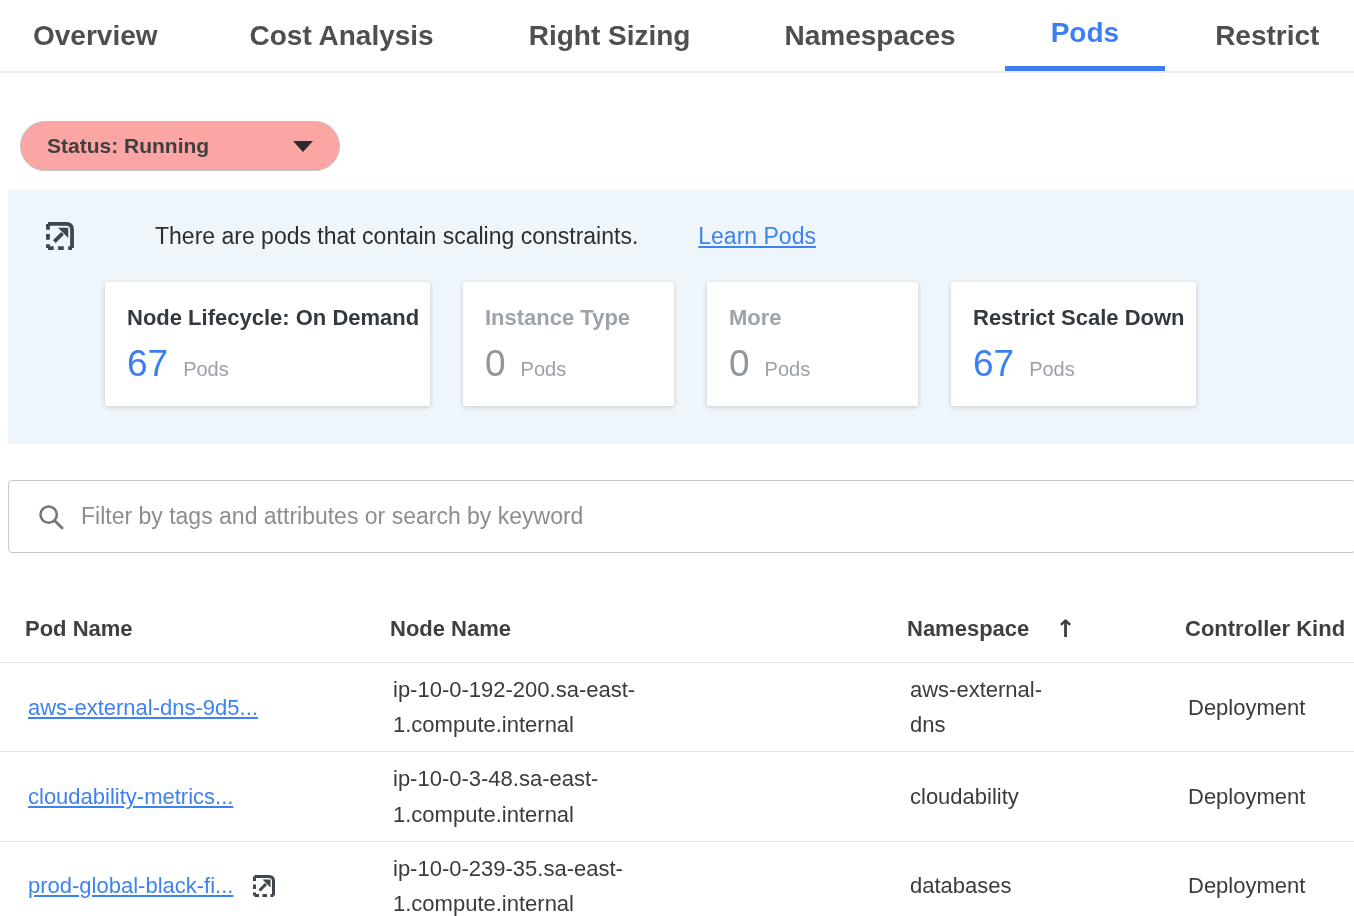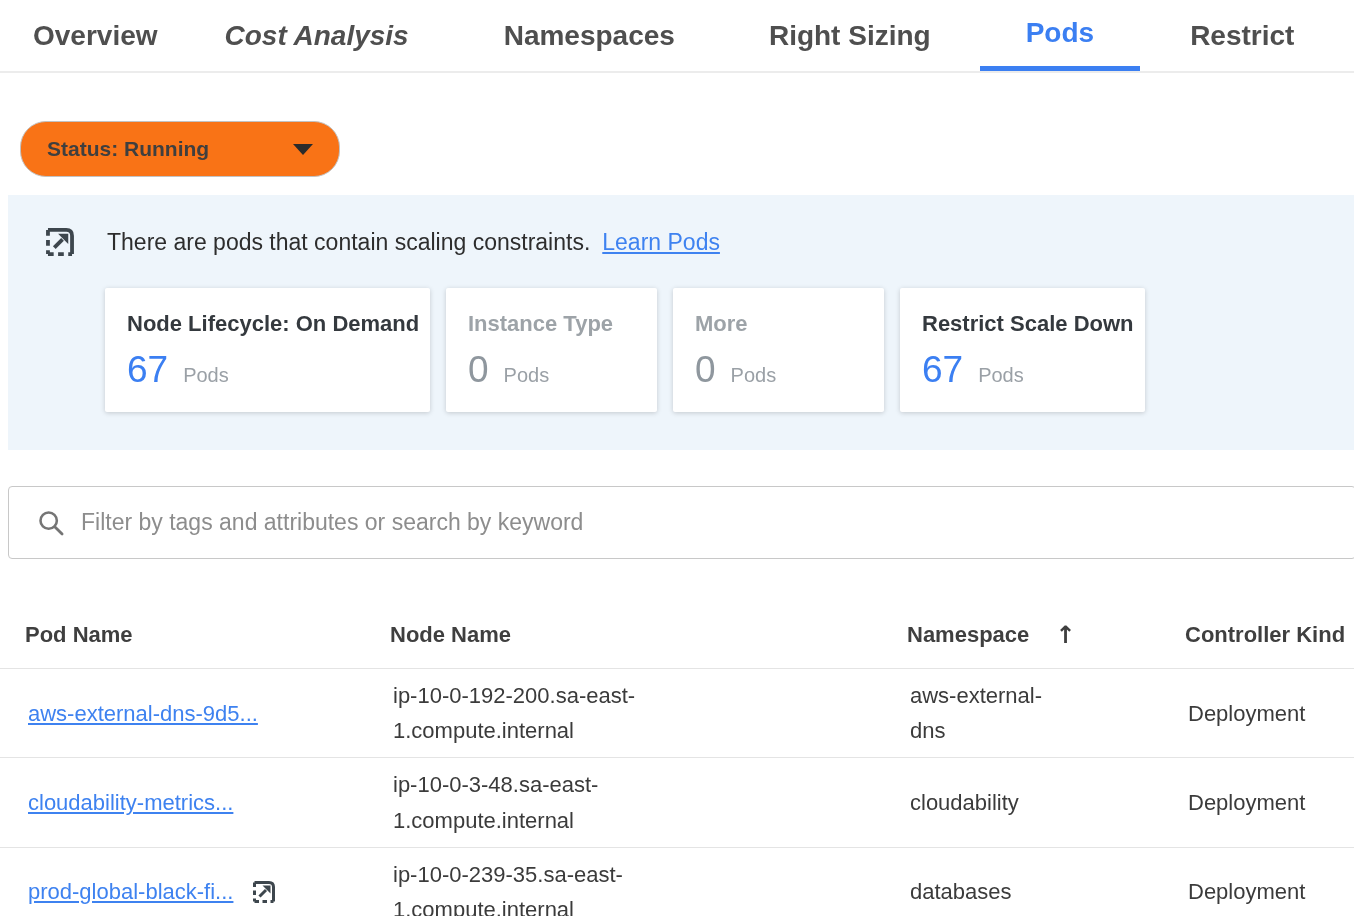--- a/index.html
+++ b/index.html
@@ -11,44 +11,44 @@
     --border-light:#e4e4e4;
   }
   *{margin:0;padding:0;box-sizing:border-box;}
   html,body{width:1354px;height:916px;overflow:hidden;background:#fff;
     font-family:"Liberation Sans","DejaVu Sans",sans-serif;color:var(--text-dark);}
 
   
   .tabs{display:flex;height:73px;border-bottom:2px solid #ececec;align-items:stretch;white-space:nowrap;}
   .tab{display:flex;align-items:center;font-size:28px;font-weight:600;color:#4f4f4f;cursor:pointer;}
   .tab:nth-child(1){margin-left:33px;}
-  .tab:nth-child(2){margin-left:67px;font-style:italic;}
+  .tab:nth-child(2){margin-left:92px;}
   .tab:nth-child(3){margin-left:95px;}
   .tab:nth-child(4){margin-left:94px;}
   .tab:nth-child(5){margin-left:49px;}
   .tab:nth-child(6){margin-left:50px;}
   .tab:nth-child(7){margin-left:100px;}
   .tab.active{color:var(--accent);padding:0 46px;border-bottom:5px solid var(--accent);}
 
   
-  .status-pill{margin:48px 0 0 20px;width:320px;height:56px;border:1px solid #c2c2c2;
+  .status-pill{margin:48px 0 0 20px;width:320px;height:50px;border:1px solid #c2c2c2;
     border-radius:26px;display:flex;align-items:center;justify-content:space-between;
-    padding:0 26px;cursor:pointer;background:#f97316;}
+    padding:0 26px;cursor:pointer;background:#fca5a5;}
   .status-pill .label{font-size:21px;font-weight:600;color:#3f3f3f;}
   .caret{width:0;height:0;border-left:10px solid transparent;border-right:10px solid transparent;
     border-top:11px solid #2b2b2b;}
 
   
   .banner{margin:18px 0 0 8px;background:var(--banner-bg);padding:27px 0 38px 0;}
-  .banner-head{display:flex;align-items:center;padding-left:33px;height:40px;}
+  .banner-head{display:flex;align-items:center;padding-left:33px;height:40px;gap:48px;}
   .banner-icon{width:38px;height:38px;flex:0 0 auto;margin-right:28px;}
   .banner-text{font-size:23px;color:#2d2d2d;}
   .learn-more{font-size:23px;color:var(--link);text-decoration:underline;margin-left:12px;cursor:pointer;}
 
-  .cards{display:flex;gap:16px;margin:26px 0 0 97px;}
+  .cards{display:flex;gap:33px;margin:26px 0 0 97px;}
   .card{background:#fff;box-shadow:0 1px 5px rgba(0,0,0,0.18);height:124px;
     padding:23px 0 0 22px;border-radius:2px;}
   .card:nth-child(1){width:325px;}
   .card:nth-child(2){width:211px;}
   .card:nth-child(3){width:211px;}
   .card:nth-child(4){width:245px;}
   .card-title{font-size:22px;font-weight:600;color:#9da3a8;white-space:nowrap;}
   .card.active .card-title{color:#34393e;}
   .card-valrow{display:flex;align-items:baseline;margin-top:12px;}
   .card-value{font-size:37px;font-weight:500;color:#8f979e;}
@@ -76,22 +76,22 @@
   .pod-cell{display:flex;align-items:center;gap:16px;}
   .pod-link{color:var(--link);text-decoration:underline;cursor:pointer;font-size:22px;}
   .row-scale-icon{width:30px;height:30px;flex:0 0 auto;}
 </style>
 </head>
 <body>
 
 <nav class="tabs">
   <div class="tab">Overview</div>
   <div class="tab">Cost Analysis</div>
+  <div class="tab">Right Sizing</div>
   <div class="tab">Namespaces</div>
-  <div class="tab">Right Sizing</div>
   <div class="tab active">Pods</div>
   <div class="tab">Restrict</div>
   <div class="tab">Cost</div>
 </nav>
 
 <div class="status-pill">
   <span class="label">Status: Running</span>
   <span class="caret"></span>
 </div>
 

